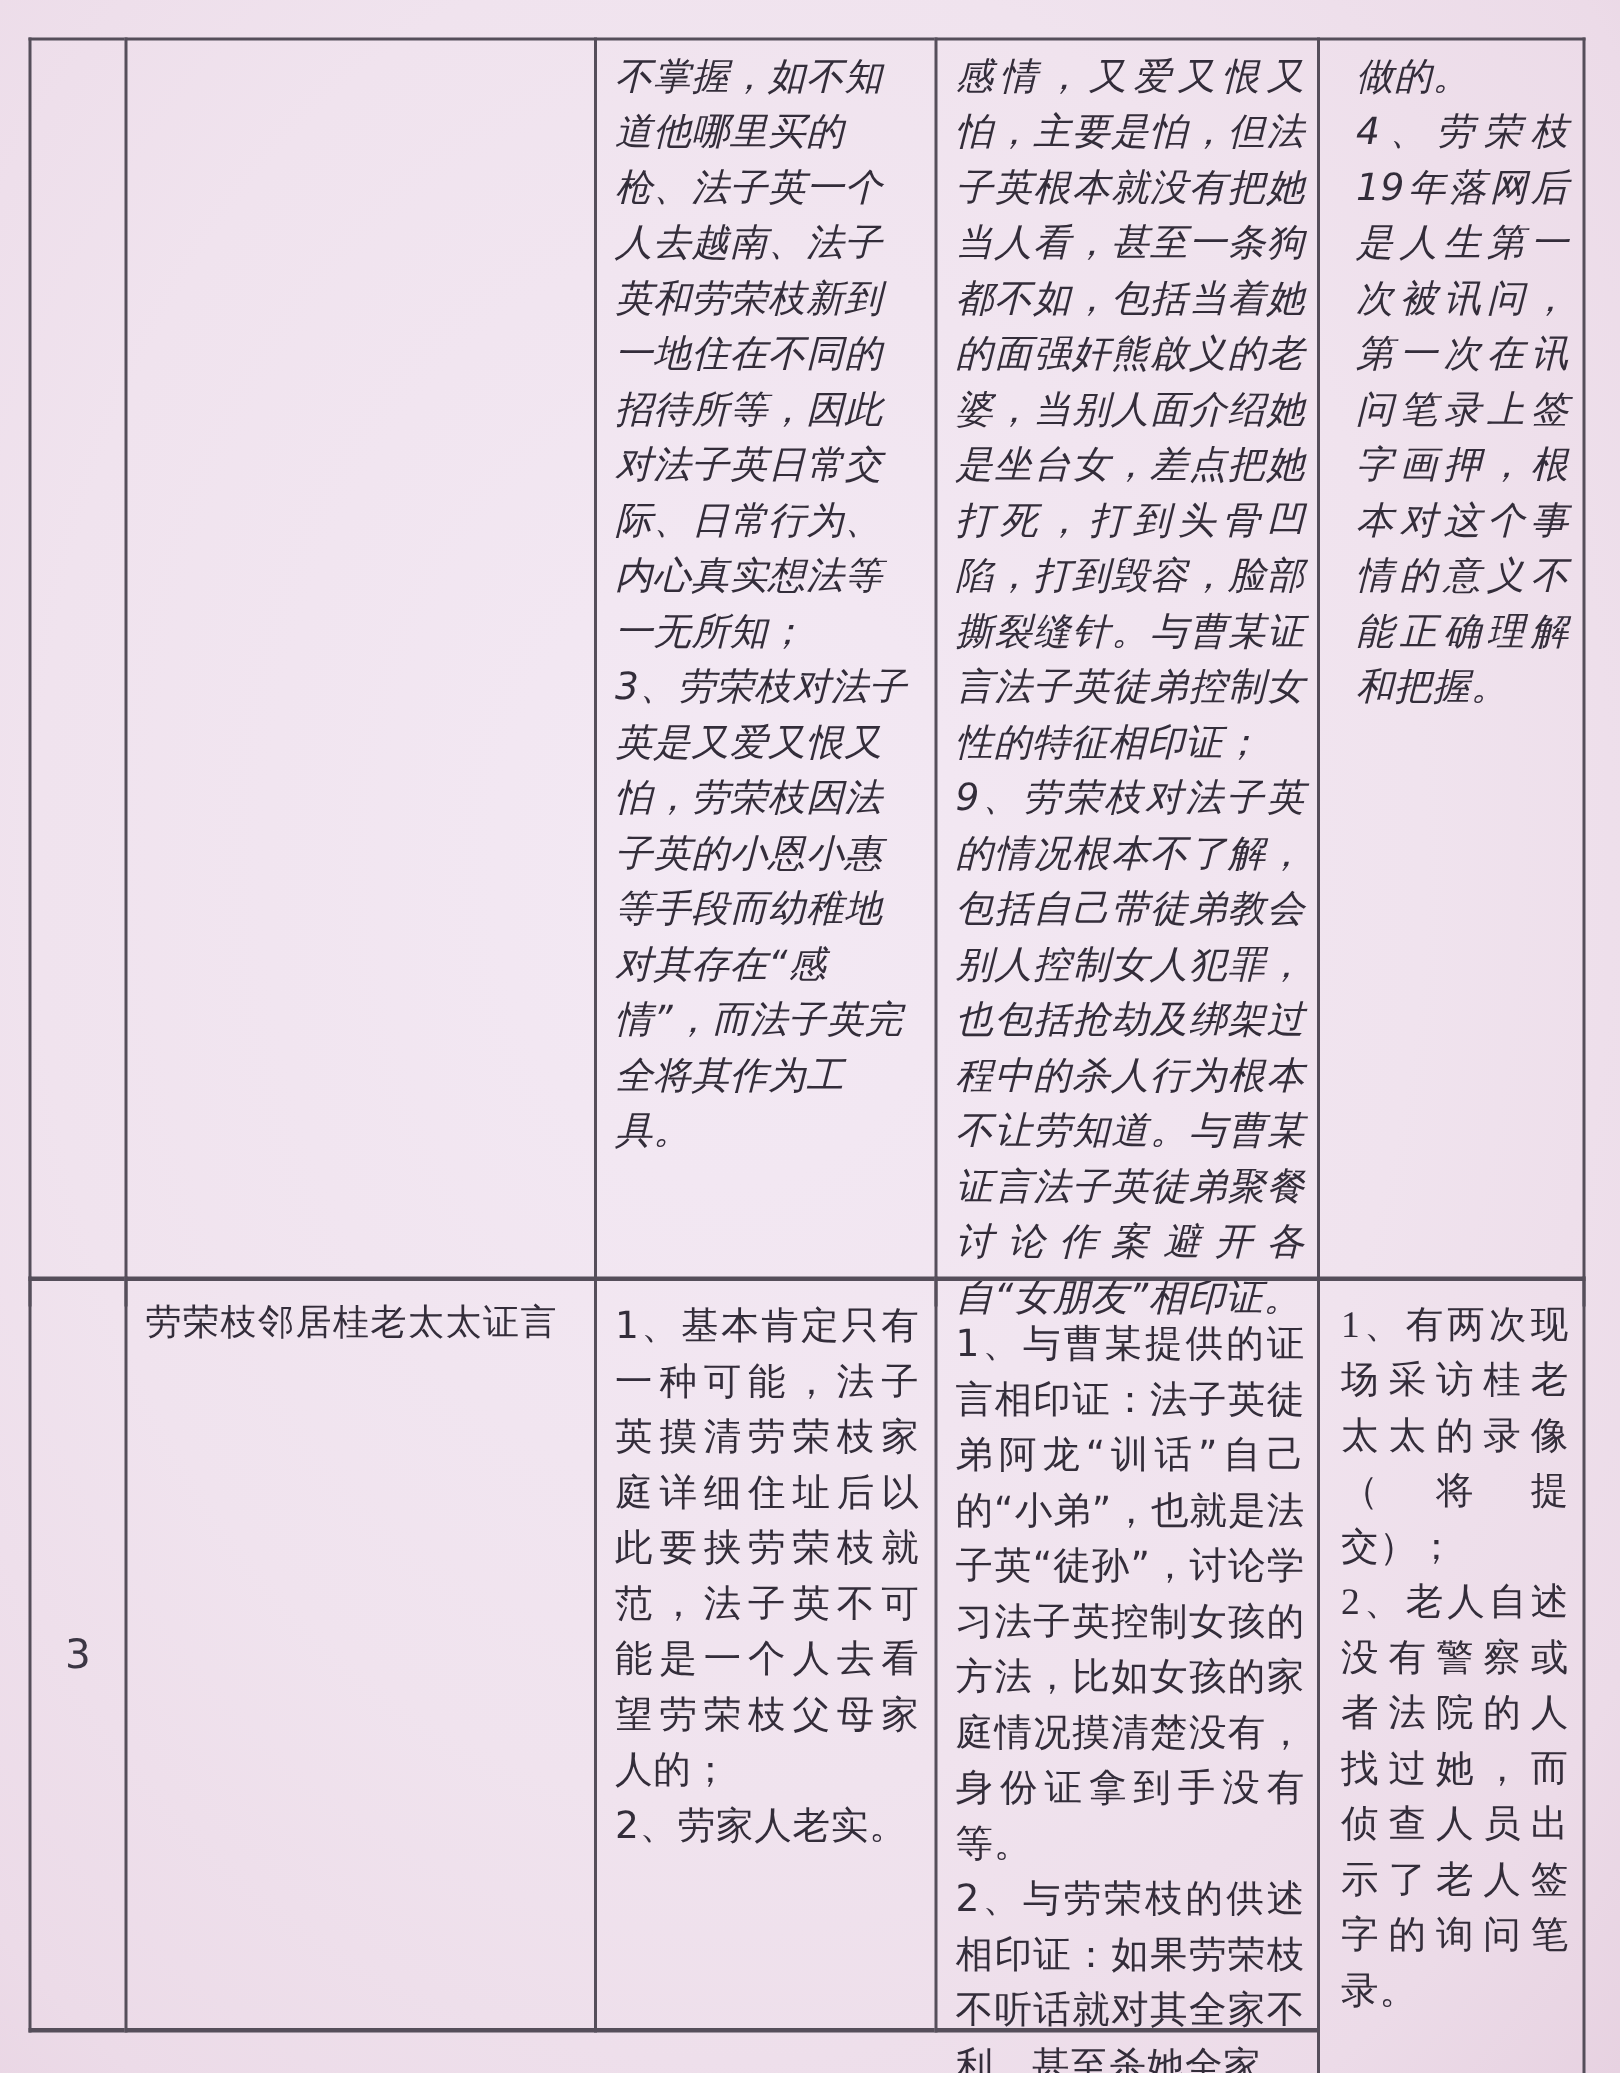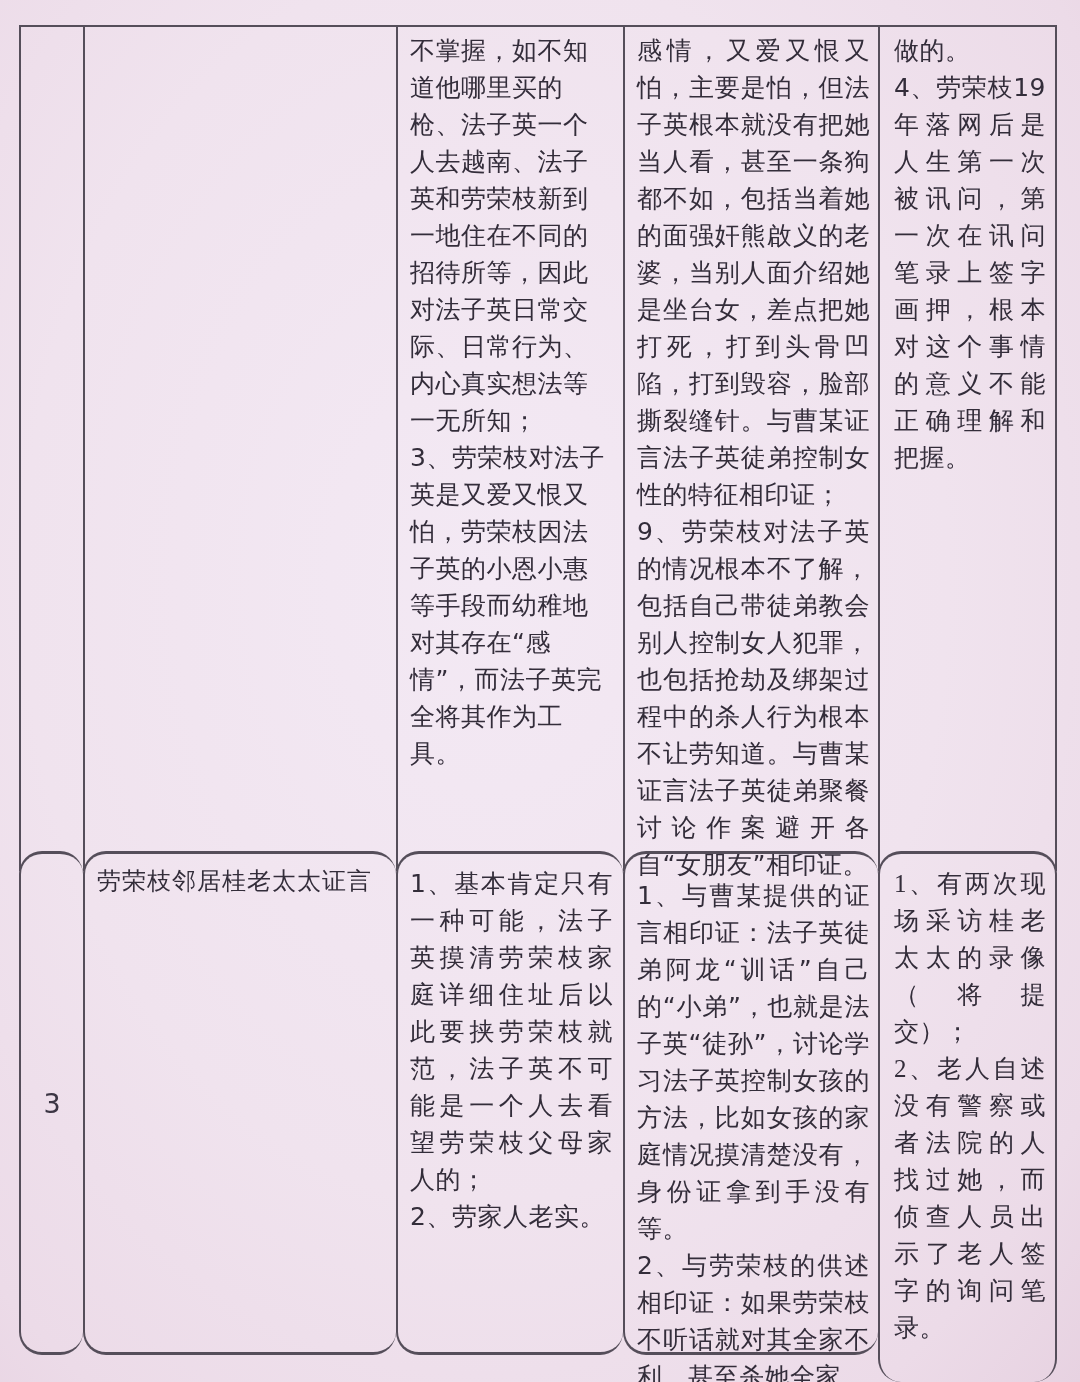--- a/index.html
+++ b/index.html
@@ -18,47 +18,47 @@
   }
   .cell{
     position:absolute;
     box-sizing:border-box;
     border-left:2px solid var(--line);
     border-top:2px solid var(--line);
     color:var(--ink);
     background:transparent;
   }
   .cell.last-col{border-right:2px solid var(--line);}
-  .row2{border-top:3px solid var(--line);border-radius:23px;}
+  .row2{border-top:3px solid var(--line);}
   .row2.closed{border-bottom:3px solid var(--line);}
   .txt{
     font-size:25px;
     line-height:37px;
     white-space:pre-line;
     overflow-wrap:break-word;
     letter-spacing:0.5px;
   }
   .just{
     text-align:justify;
     text-justify:inter-ideograph;
     text-align-last:left;
   }
   
-  .r1{top:25px;height:846px;}
+  .r1{top:25px;height:846px;font-style:italic;}
   .c1{left:19px;width:64px;}
   .c2{left:83px;width:313px;}
   .c3{left:396px;width:227px;}
   .c4{left:623px;width:255px;}
   .c5{left:878px;width:179px;}
   
   .r2{top:851px;height:504px;}
   .r2.c5{height:531px;}
   .pad-body{padding:5px 10px 0 12px;}
   .pad-mid{padding:5px 8px 0 12px;}
-  .pad-narrow{padding:5px 9px 0 14px;}
+  .pad-narrow{padding:5px 9px 0 24px;}
   .pad-r2{padding:11px 10px 0 12px;}
   .pad-r2-mid{padding:11px 8px 0 12px;margin-top:12px;}
   .pad-r2-narrow{padding:11px 9px 0 14px;font-family:Liberation Serif, serif;}
   .num-cell{
     display:flex;align-items:center;justify-content:center;
     font-size:27px;color:#3c3644;
   }
   .witness{
     padding:9px 10px 0 12px;
     font-size:24px;line-height:36px;

